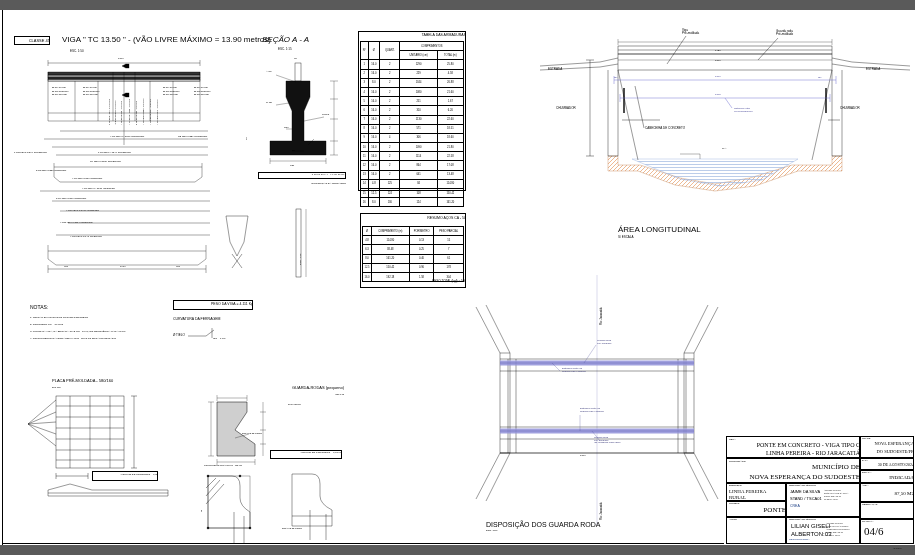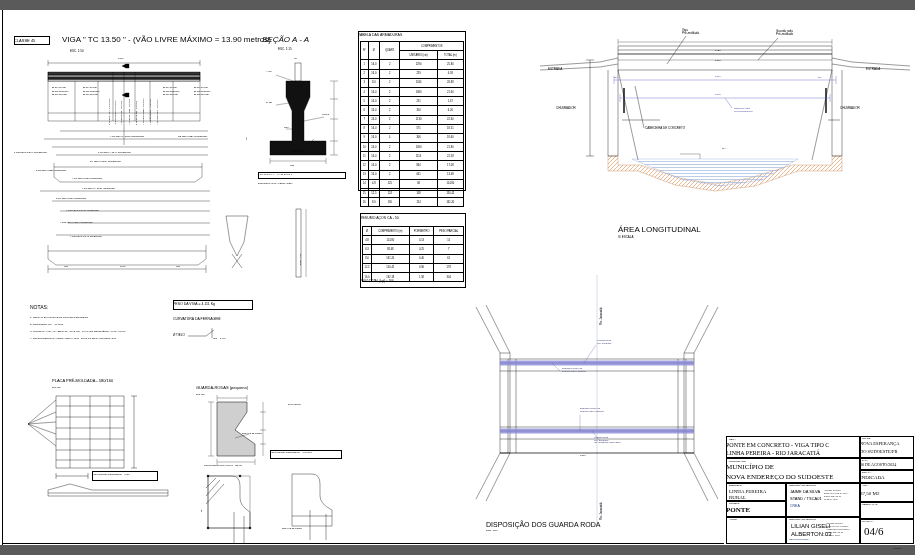--- a/index.html
+++ b/index.html
@@ -9,21 +9,21 @@
   #topbar{top:0;height:10px;}
   #botbar{bottom:0;height:10px;}
   .txt{position:absolute;color:#000;white-space:nowrap;line-height:1;}
   .t2{font-size:2px;} .t25{font-size:2.5px;} .t3{font-size:3px;} .t35{font-size:3.5px;}
   .t4{font-size:4px;} .t45{font-size:4.5px;} .t5{font-size:5px;} .t6{font-size:6px;}
   .t7{font-size:7px;} .t8{font-size:8px;} .t11{font-size:11px;}
   .serif{font-family:"Liberation Serif",serif;}
   .ln{position:absolute;background:#000;}
   .hl{height:0.5px;} .vl{width:0.5px;}
   .box{position:absolute;border:0.5px solid #000;box-sizing:border-box;}
-  .ctr{text-align:left;}
+  .ctr{text-align:right;}
   .rot90{transform-origin:0 0;transform:rotate(-90deg);}
   table.dt{position:absolute;border-collapse:collapse;font-size:2.6px;}
   table.dt td,table.dt th{border:0.4px solid #000;text-align:center;padding:0;
     height:8.2px;color:#000;font-weight:normal;}
   svg{position:absolute;overflow:visible;}
   .tbblk{position:absolute;border:0.7px solid #000;box-sizing:border-box;}
   .tbcell{position:absolute;box-sizing:border-box;border:0.5px solid #000;}
   .tblbl{position:absolute;font-size:2.2px;color:#000;}
 </style>
 </head>
@@ -638,30 +638,30 @@
   <div class="tbblk" style="left:726px;top:436px;width:188px;height:108px;"></div>
 
   <div class="tbcell" style="left:726px;top:436px;width:134px;height:22px;"></div>
   <div class="tblbl" style="left:729px;top:438px;">OBRA:</div>
   <div class="txt t6 ctr serif" style="left:726px;top:442px;width:134px;">PONTE EM CONCRETO - VIGA TIPO C</div>
   <div class="txt t6 ctr serif" style="left:726px;top:450px;width:134px;">LINHA PEREIRA - RIO JARACATIÁ</div>
 
   <div class="tbcell" style="left:726px;top:458px;width:134px;height:25px;"></div>
   <div class="tblbl" style="left:729px;top:460px;">PROPRIETÁRIO:</div>
   <div class="txt t7 ctr serif" style="left:726px;top:464px;width:134px;">MUNICÍPIO  DE</div>
-  <div class="txt t7 ctr serif" style="left:726px;top:474px;width:134px;">NOVA  ENDEREÇO  DO  SUDOESTE</div>
+  <div class="txt t7 ctr serif" style="left:726px;top:474px;width:134px;">NOVA  ESPERANÇA  DO  SUDOESTE</div>
 
   <div class="tbcell" style="left:726px;top:483px;width:60px;height:18px;"></div>
   <div class="tblbl" style="left:729px;top:484px;">ENDEREÇO:</div>
   <div class="txt t5 serif" style="left:729px;top:489px;">LINHA  PEREIRA</div>
   <div class="txt t5 serif" style="left:729px;top:495px;">RURAL</div>
 
   <div class="tbcell" style="left:726px;top:501px;width:60px;height:16px;"></div>
   <div class="tblbl" style="left:729px;top:502px;">PROJETO:</div>
-  <div class="txt t7 ctr serif" style="left:726px;top:507px;width:60px;font-weight:bold;">PONTE</div>
+  <div class="txt t7 ctr serif" style="left:726px;top:507px;width:60px;">PONTE</div>
 
   <div class="tbcell" style="left:726px;top:517px;width:60px;height:27px;"></div>
   <div class="tblbl" style="left:729px;top:518px;">AUTOR:</div>
 
   <div class="tbcell" style="left:786px;top:483px;width:74px;height:34px;"></div>
   <div class="tblbl" style="left:789px;top:484px;">RESPONSÁVEL TÉCNICO:</div>
   <div class="txt t4" style="left:790px;top:490px;">JAIME DA SILVA</div>
   <div class="txt t4" style="left:790px;top:497px;">STAND / TSCA01</div>
   <div class="txt t35" style="left:790px;top:505px;color:#224488;">CREA</div>
   <div class="txt t2" style="left:824px;top:489px;white-space:pre-line;line-height:3px;color:#333;">Assinado de forma

